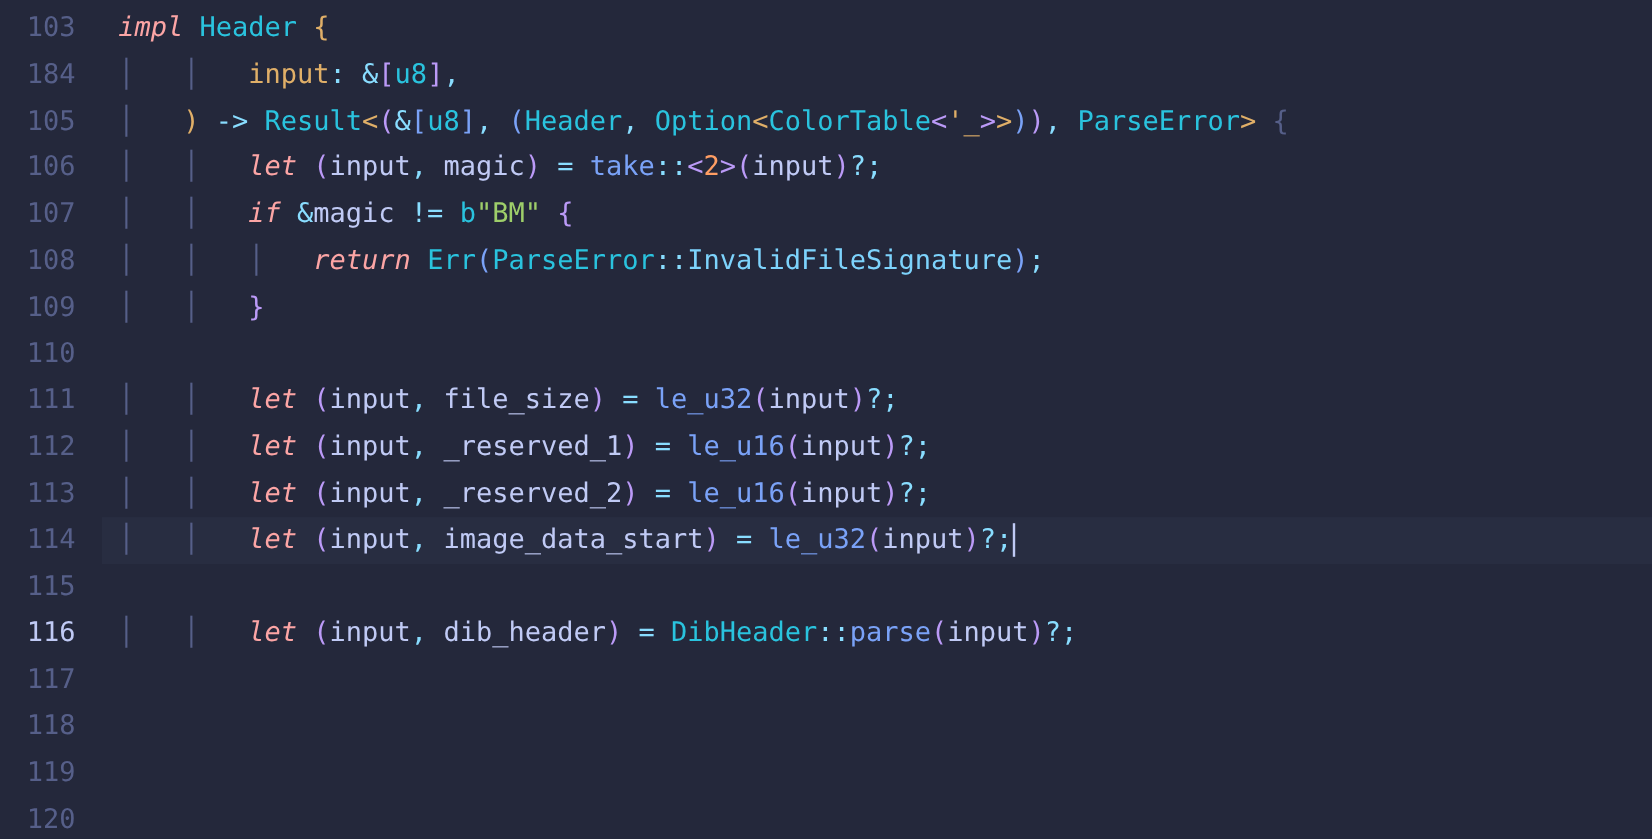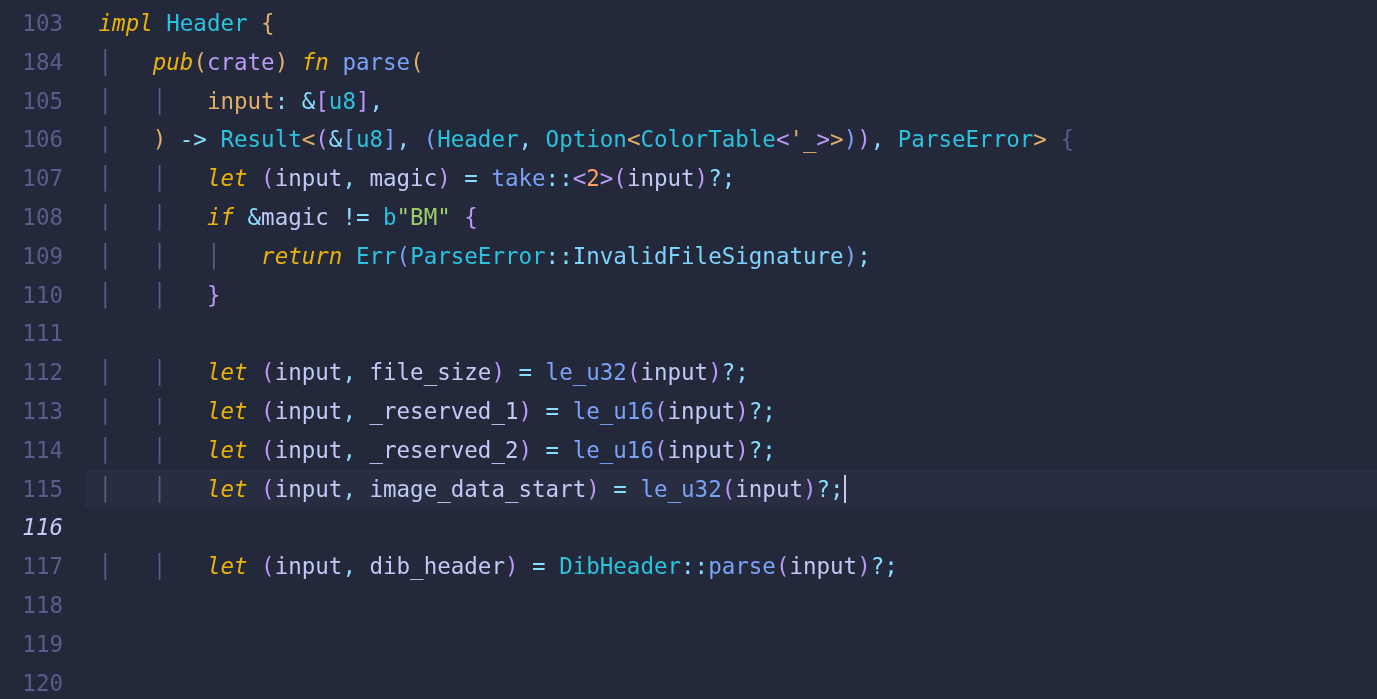--- a/index.html
+++ b/index.html
@@ -26,21 +26,20 @@
     color: #565f89;
     user-select: none;
     padding-right: 22px;
     padding-top: 4px;
   }
   .gutter .ln {
     height: 38.8px;
   }
   .gutter .ln.current {
     color: #c0caf5;
-    font-style: italic;
   }
   .code-area {
     flex: 1;
     position: relative;
     padding-top: 4px;
   }
   .line {
     height: 38.8px;
     white-space: pre;
     position: relative;
@@ -59,21 +58,21 @@
   .cursor {
     display: inline-block;
     width: 2px;
     height: 28px;
     background: #c0caf5;
     vertical-align: text-bottom;
     position: relative;
     top: 1px;
   }
   
-  .tok-keyword   { color: #eab308; font-style: italic; }
+  .tok-keyword   { color: #fca5a5; font-style: italic; }
   .tok-keyword-ni{ color: #bb9af7; }
   .tok-type      { color: #2ac3de; }
   .tok-fn        { color: #7aa2f7; }
   .tok-fncall    { color: #7aa2f7; }
   .tok-punc      { color: #89ddff; }
   .tok-op        { color: #89ddff; }
   .tok-paren-y   { color: #e0af68; }
   .tok-paren-b   { color: #7aa2f7; }
   .tok-paren-p   { color: #bb9af7; }
   .tok-gutterbrace { color: #565f89; }
@@ -108,21 +107,20 @@
     <div class="ln">117</div>
     <div class="ln">118</div>
     <div class="ln">119</div>
     <div class="ln">120</div>
   </div>
 
   <div class="code-area">
 
     <div class="line"> <span class="tok-keyword">impl</span> <span class="tok-type">Header</span> <span class="tok-paren-y">{</span></div>
 
-    <div class="line"> <span class="tok-gutterbrace">│</span>   <span class="tok-keyword">pub</span><span class="tok-paren-y">(</span><span class="tok-keyword-ni">crate</span><span class="tok-paren-y">)</span> <span class="tok-keyword">fn</span> <span class="tok-fn">parse</span><span class="tok-paren-y">(</span></div>
 
     <div class="line"> <span class="tok-gutterbrace">│</span>   <span class="tok-gutterbrace">│</span>   <span class="tok-param">input</span><span class="tok-punc">:</span> <span class="tok-op">&amp;</span><span class="tok-paren-p">[</span><span class="tok-type">u8</span><span class="tok-paren-p">]</span><span class="tok-punc">,</span></div>
 
     <div class="line"> <span class="tok-gutterbrace">│</span>   <span class="tok-paren-y">)</span> <span class="tok-op">-&gt;</span> <span class="tok-type">Result</span><span class="tok-paren-y">&lt;</span><span class="tok-paren-p">(</span><span class="tok-op">&amp;</span><span class="tok-paren-b">[</span><span class="tok-type">u8</span><span class="tok-paren-b">]</span><span class="tok-punc">,</span> <span class="tok-paren-b">(</span><span class="tok-type">Header</span><span class="tok-punc">,</span> <span class="tok-type">Option</span><span class="tok-paren-y">&lt;</span><span class="tok-type">ColorTable</span><span class="tok-paren-p">&lt;</span><span class="tok-lifetime">'_</span><span class="tok-paren-p">&gt;</span><span class="tok-paren-y">&gt;</span><span class="tok-paren-b">)</span><span class="tok-paren-p">)</span><span class="tok-punc">,</span> <span class="tok-type">ParseError</span><span class="tok-paren-y">&gt;</span> <span class="tok-gutterbrace">{</span></div>
 
 
     <div class="line"> <span class="tok-gutterbrace">│</span>   <span class="tok-gutterbrace">│</span>   <span class="tok-keyword">let</span> <span class="tok-paren-p">(</span><span class="tok-ident">input</span><span class="tok-punc">,</span> <span class="tok-ident">magic</span><span class="tok-paren-p">)</span> <span class="tok-op">=</span> <span class="tok-fncall">take</span><span class="tok-op">::</span><span class="tok-paren-p">&lt;</span><span class="tok-num">2</span><span class="tok-paren-p">&gt;</span><span class="tok-paren-p">(</span><span class="tok-ident">input</span><span class="tok-paren-p">)</span><span class="tok-op">?</span><span class="tok-punc">;</span></div>
 
     <div class="line"> <span class="tok-gutterbrace">│</span>   <span class="tok-gutterbrace">│</span>   <span class="tok-keyword">if</span> <span class="tok-op">&amp;</span><span class="tok-ident">magic</span> <span class="tok-op">!=</span> <span class="tok-type">b</span><span class="tok-string">"BM"</span> <span class="tok-paren-p">{</span></div>
 

